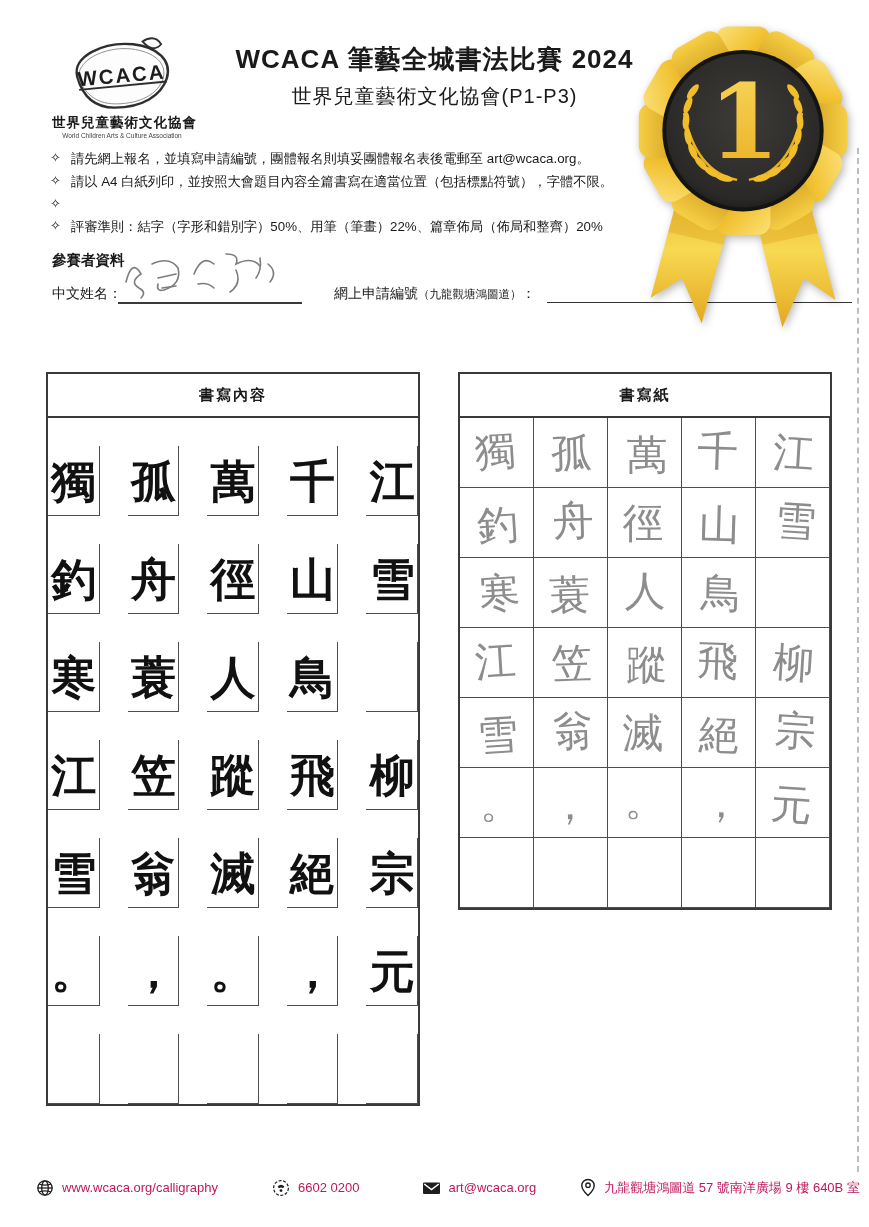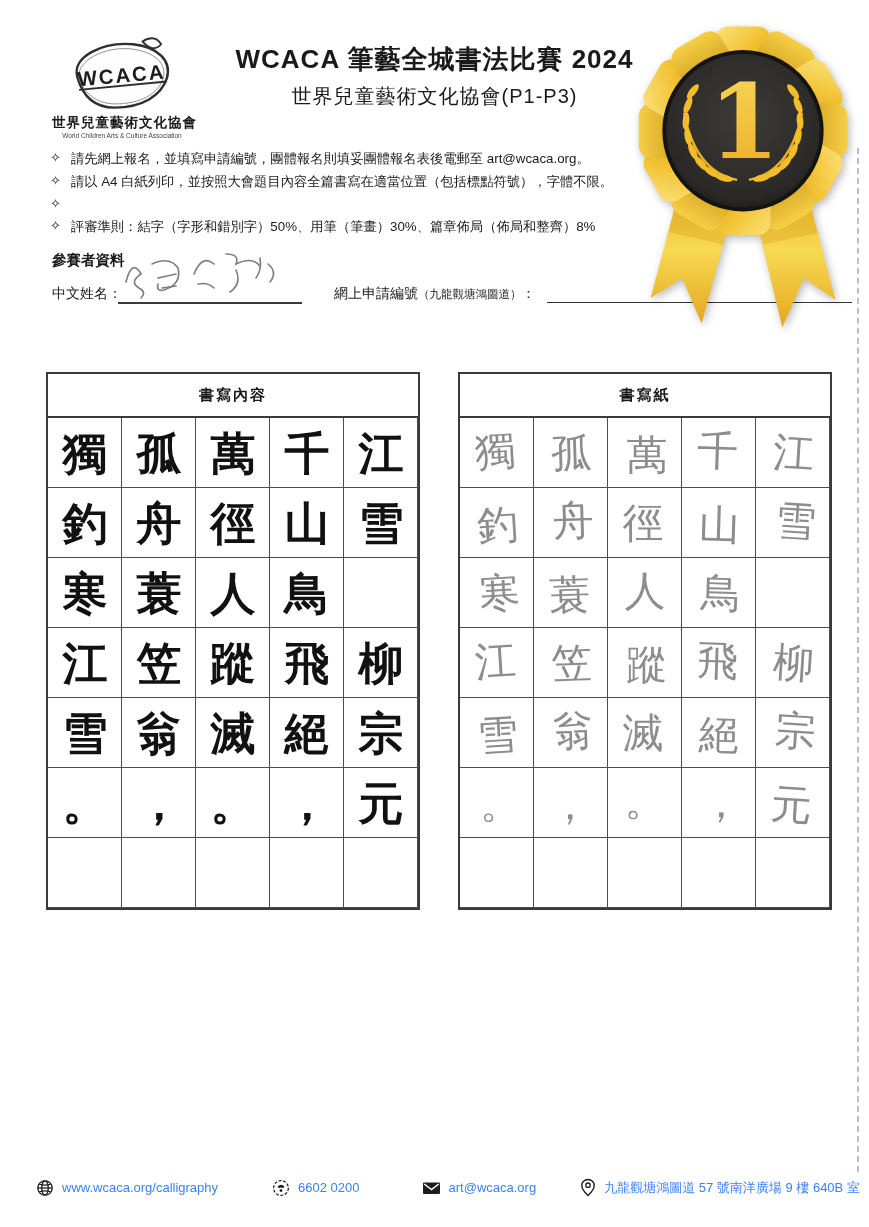--- a/index.html
+++ b/index.html
@@ -29,37 +29,37 @@
   .scribble{position:absolute;left:118px;top:248px;}
   .app-label{position:absolute;left:334px;top:285px;font-size:14px;white-space:nowrap;}
   .app-label .note{font-size:11.5px;}
   .app-line{position:absolute;left:547px;top:302px;width:305px;border-top:1.5px solid #333;}
   
   .char-grid{
     position:absolute;top:372px;width:374px;
     display:grid;grid-template-columns:repeat(5,1fr);grid-template-rows:44px repeat(7,70px);
     border:2px solid #3a3a3a;background:#fff;box-sizing:border-box;
   }
-  #content-grid{left:46px;}
+  #content-grid{left:46px;gap:28px;}
   #writing-grid{left:458px;}
   .grid-head{
     grid-column:1/-1;display:flex;align-items:center;justify-content:center;
     font-size:15px;font-weight:bold;border-bottom:2px solid #3a3a3a;letter-spacing:2px;
   }
   .cell{
     display:flex;align-items:center;justify-content:center;
     box-shadow:inset -1px 0 0 #4d4d4d, inset 0 -1px 0 #4d4d4d;
   }
   .cell span{
     font-family:"DejaVu Serif","Liberation Serif",serif;
     font-size:45px;font-weight:600;color:#111;line-height:1;display:block;
   }
   .cell.hand span{color:#8d8d8d;font-weight:400;font-size:41px;}
   
-  .footer{position:absolute;left:36px;top:1178px;right:10px;display:flex;align-items:center;font-size:13px;color:#3b82f6;}
+  .footer{position:absolute;left:36px;top:1178px;right:10px;display:flex;align-items:center;font-size:13px;color:#be185d;}
   .f-item{display:flex;align-items:center;gap:8px;white-space:nowrap;}
   .f-item svg{flex:0 0 auto;}
   .f-phone{margin-left:54px;}
   .f-email{margin-left:62px;}
   .f-addr{margin-left:44px;}
   
   .edge-dashes{position:absolute;left:857px;top:148px;height:1024px;border-left:2px dashed #bdbdbd;}
 </style>
 </head>
 <body>
@@ -90,21 +90,21 @@
     </div>
     <div class="instr">
       <span class="bullet">✧</span>
       <span>請以 A4 白紙列印，並按照大會題目內容全篇書寫在適當位置（包括標點符號），字體不限。</span>
     </div>
     <div class="instr">
       <span class="bullet">✧</span>
     </div>
     <div class="instr">
       <span class="bullet">✧</span>
-      <span>評審準則：結字（字形和錯別字）50%、用筆（筆畫）30%、篇章佈局（佈局和整齊）8%</span>
+      <span>評審準則：結字（字形和錯別字）50%、用筆（筆畫）22%、篇章佈局（佈局和整齊）20%</span>
     </div>
   </div>
 
   <div class="sect-title">參賽者資料</div>
   <div class="name-label">中文姓名：</div>
   <div class="name-line"></div>
   <svg class="scribble" width="190" height="58" viewBox="0 0 190 58">
     <g fill="none" stroke="#5c5c5c" stroke-width="1.6" stroke-linecap="round" opacity="0.8">
       <path d="M8,34 q6,-24 15,-8 q-12,8 -2,14 q8,4 2,10"></path>
       <path d="M34,16 q18,-8 26,4 q4,16 -14,22 q-8,2 -6,-6"></path>

